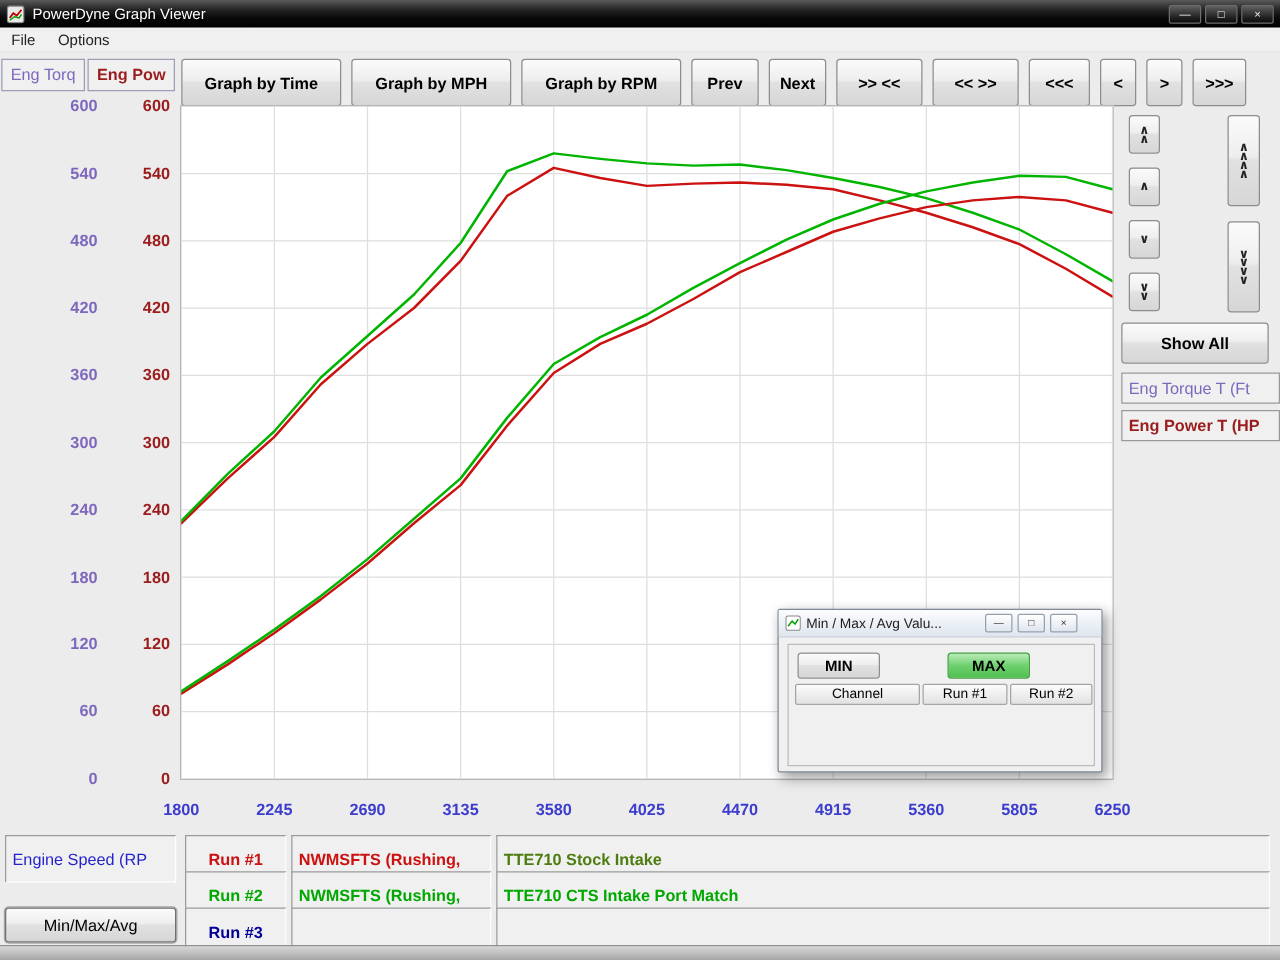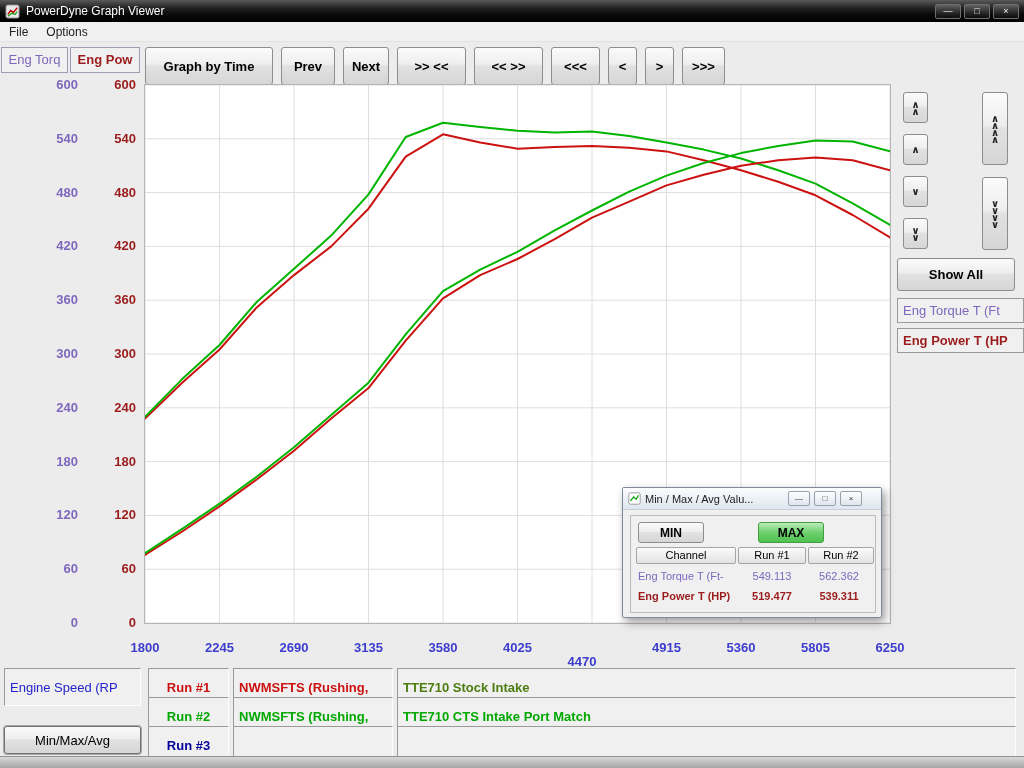--- a/index.html
+++ b/index.html
@@ -75,20 +75,22 @@
 <div class="menubar">
   <span class="mitem">File</span>
   <span class="mitem">Options</span>
 </div>
 
 <div class="axis-tab tab-torq">Eng Torq</div>
 <div class="axis-tab tab-pow">Eng Pow</div>
 
 <div id="toolbar">
     <button class="btn tbtn" style="width: 128px;">Graph by Time</button>
+    <button class="btn tbtn" style="width: 128px;">Graph by MPH</button>
+    <button class="btn tbtn" style="width: 128px;">Graph by RPM</button>
     <button class="btn tbtn" style="width: 54px;">Prev</button>
     <button class="btn tbtn" style="width: 46px;">Next</button>
     <button class="btn tbtn" style="width: 69px;">&gt;&gt; &lt;&lt;</button>
     <button class="btn tbtn" style="width: 69px;">&lt;&lt; &gt;&gt;</button>
     <button class="btn tbtn" style="width: 49px;">&lt;&lt;&lt;</button>
     <button class="btn tbtn" style="width: 29px;">&lt;</button>
     <button class="btn tbtn" style="width: 29px;">&gt;</button>
     <button class="btn tbtn" style="width: 43px;">&gt;&gt;&gt;</button>
   </div>
 
@@ -150,21 +152,21 @@
     </svg>
 </div>
 
 <div id="xaxis">
     <span class="xtick" style="left: 0px;">1800</span>
     <span class="xtick" style="left: 74.5px;">2245</span>
     <span class="xtick" style="left: 149px;">2690</span>
     <span class="xtick" style="left: 223.5px;">3135</span>
     <span class="xtick" style="left: 298px;">3580</span>
     <span class="xtick" style="left: 372.5px;">4025</span>
-    <span class="xtick" style="left: 437px; margin-top: 14px;">4470</span>
+    <span class="xtick" style="left: 447px;">4470</span>
     <span class="xtick" style="left: 521.5px;">4915</span>
     <span class="xtick" style="left: 596px;">5360</span>
     <span class="xtick" style="left: 670.5px;">5805</span>
     <span class="xtick" style="left: 745px;">6250</span>
   </div>
 
 <div id="scrollers">
     <button class="btn scroller" style="left: 903px; top: 92px; width: 25px; height: 31px;">
       <span class="chev">∧</span>
       <span class="chev">∧</span>
@@ -224,26 +226,14 @@
     <span class="mmbtn last">×</span>
   </div>
   <div class="mmpanel">
     <button class="btn mmmin">MIN</button>
     <button class="btn mmmax">MAX</button>
     <div class="mmhead">
       <div class="hcell hc1">Channel</div>
       <div class="hcell hc2">Run #1</div>
       <div class="hcell hc3">Run #2</div>
     </div>
-    <div id="mm-rows">
-        <div class="mmrow" style="color: rgb(125, 104, 189);">
-          <span class="mc1">Eng Torque T (Ft-</span>
-          <span class="mc2">549.113</span>
-          <span class="mc3">562.362</span>
-        </div>
-        <div class="mmrow b" style="color: rgb(155, 28, 28);">
-          <span class="mc1">Eng Power T (HP)</span>
-          <span class="mc2">519.477</span>
-          <span class="mc3">539.311</span>
-        </div>
-      </div>
   </div>
 </div>
 
 </body></html>

